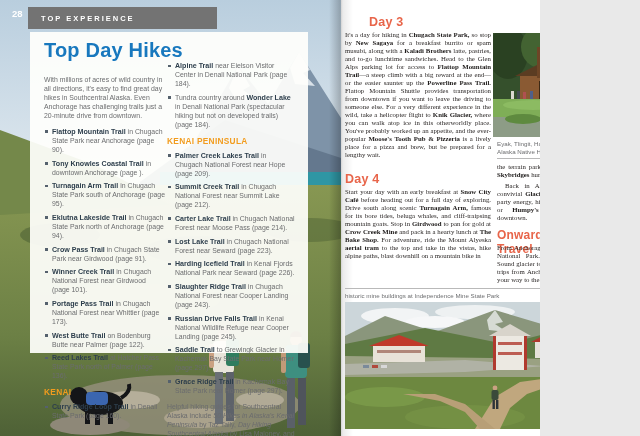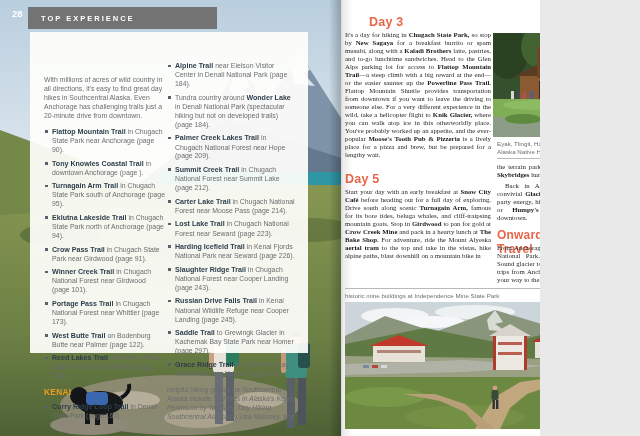--- a/index.html
+++ b/index.html
@@ -92,20 +92,21 @@
     <rect x="85" y="410" width="5" height="14" fill="#141518"></rect>
     <rect x="95" y="412" width="5" height="13" fill="#141518"></rect>
     <rect x="108" y="410" width="5" height="14" fill="#141518"></rect>
     <path d="M121,398 q10,-6 8,-14" stroke="#141518" stroke-width="4" fill="none"></path>
   </svg>
 
   <div id="pagenum-left">28</div>
   <div id="kicker">TOP EXPERIENCE</div>
 
   <div id="panel">
+    <div id="panel-title">Top Day Hikes</div>
 
     <div class="pcol" id="pcol1">
       <p class="intro">With millions of acres of wild country in all directions, it's easy to find great day hikes in Southcentral Alaska. Even Anchorage has challenging trails just a 20-minute drive from downtown.</p>
 
       <div class="li"><span class="blt"></span><span class="nm">Flattop Mountain Trail</span><span> in Chugach State Park near Anchorage (page 90).</span></div>
       <div class="li"><span class="blt"></span><span class="nm">Tony Knowles Coastal Trail</span><span> in downtown Anchorage (page ).</span></div>
       <div class="li"><span class="blt"></span><span class="nm">Turnagain Arm Trail</span><span> in Chugach State Park south of Anchorage (page 95).</span></div>
       <div class="li"><span class="blt"></span><span class="nm">Eklutna Lakeside Trail</span><span> in Chugach State Park north of Anchorage (page 94).</span></div>
       <div class="li"><span class="blt"></span><span class="nm">Crow Pass Trail</span><span> in Chugach State Park near Girdwood (page 91).</span></div>
       <div class="li"><span class="blt"></span><span class="nm">Winner Creek Trail</span><span> in Chugach National Forest near Girdwood (page 101).</span></div>
@@ -115,20 +116,21 @@
 
       <div class="sec">KENAI</div>
       <div class="li"><span class="blt"></span><span class="nm">Curry Ridge Loop Trail</span><span> in Denali State Park (page 160).</span></div>
 
     </div>
 
     <div class="pcol" id="pcol2">
       <div class="li"><span class="blt"></span><span class="nm">Alpine Trail</span><span> near Eielson Visitor Center in Denali National Park (page 184).</span></div>
       <div class="li"><span class="blt"></span><span>Tundra country around </span><span class="nm">Wonder Lake</span><span> in Denali National Park (spectacular hiking but not on developed trails) (page 184).</span></div>
 
+      <div class="sec">KENAI PENINSULA</div>
       <div class="li"><span class="blt"></span><span class="nm">Palmer Creek Lakes Trail</span><span> in Chugach National Forest near Hope (page 209).</span></div>
       <div class="li"><span class="blt"></span><span class="nm">Summit Creek Trail</span><span> in Chugach National Forest near Summit Lake (page 212).</span></div>
       <div class="li"><span class="blt"></span><span class="nm">Carter Lake Trail</span><span> in Chugach National Forest near Moose Pass (page 214).</span></div>
       <div class="li"><span class="blt"></span><span class="nm">Lost Lake Trail</span><span> in Chugach National Forest near Seward (page 223).</span></div>
       <div class="li"><span class="blt"></span><span class="nm">Harding Icefield Trail</span><span> in Kenai Fjords National Park near Seward (page 226).</span></div>
       <div class="li"><span class="blt"></span><span class="nm">Slaughter Ridge Trail</span><span> in Chugach National Forest near Cooper Landing (page 243).</span></div>
       <div class="li"><span class="blt"></span><span class="nm">Russian Drive Falls Trail</span><span> in Kenai National Wildlife Refuge near Cooper Landing (page 245).</span></div>
       <div class="li"><span class="blt"></span><span class="nm">Saddle Trail</span><span> to Grewingk Glacier in Kachemak Bay State Park near Homer (page 297).</span></div>
       <div class="li"><span class="blt"></span><span class="nm">Grace Ridge Trail</span><span> in Kachemak Bay State Park near Homer (page 297).</span></div>
 
@@ -136,21 +138,21 @@
     </div>
   </div>
 
   <div style="position:absolute;left:329px;top:0;width:24px;height:436px;background:linear-gradient(90deg,rgba(0,0,0,0) 0%,rgba(0,0,0,0.22) 46%,rgba(0,0,0,0.08) 58%,rgba(0,0,0,0) 100%);"></div>
 
   <div id="pagenum-right">29</div>
 
   <div class="dayh" style="left:345px;top:15px;padding-left:24px;">Day 3</div>
   <p class="serif" style="left:345px;top:31px;width:146px;"><span>It's a day for hiking in </span><b>Chugach State Park,</b><span> so stop by </span><b>New Sagaya</b><span> for a breakfast burrito or spam musubi, along with a </span><b>Kaladi Brothers</b><span> latte, pastries, and to-go lunchtime sandwiches. Head to the Glen Alps parking lot for access to </span><b>Flattop Mountain Trail</b><span>—a steep climb with a big reward at the end—or the easier saunter up the </span><b>Powerline Pass Trail.</b><span> Flattop Mountain Shuttle provides transportation from downtown if you want to leave the driving to someone else. For a very different experience in the wild, take a helicopter flight to </span><b>Knik Glacier,</b><span> where you can walk atop ice in this otherworldly place. You've probably worked up an appetite, and the ever-popular </span><b>Moose's Tooth Pub &amp; Pizzeria</b><span> is a lively place for a pizza and brew, but be prepared for a lengthy wait.</span></p>
 
-  <div class="dayh" style="left:345px;top:172px;">Day 5</div>
+  <div class="dayh" style="left:345px;top:172px;">Day 4</div>
   <p class="serif" style="left:345px;top:188px;width:146px;"><span>Start your day with an early breakfast at </span><b>Snow City Café</b><span> before heading out for a full day of exploring. Drive south along scenic </span><b>Turnagain Arm,</b><span> famous for its bore tides, beluga whales, and cliff-traipsing mountain goats. Stop in </span><b>Girdwood</b><span> to pan for gold at </span><b>Crow Creek Mine</b><span> and pack in a hearty lunch at </span><b>The Bake Shop.</b><span> For adventure, ride the Mount Alyeska </span><b>aerial tram</b><span> to the top and take in the vistas, hike alpine paths, blast downhill on a mountain bike in</span></p>
 
   <svg class="photo" style="left:493px;top:33px;width:147px;height:104px;" viewBox="0 0 147 104" preserveAspectRatio="none">
     <rect x="0" y="0" width="147" height="104" fill="#35502c"></rect>
     <ellipse cx="15" cy="20" rx="20" ry="26" fill="#2a4122"></ellipse>
     <ellipse cx="50" cy="14" rx="22" ry="22" fill="#436332"></ellipse>
     <ellipse cx="90" cy="18" rx="24" ry="26" fill="#3b5a2e"></ellipse>
     <ellipse cx="128" cy="22" rx="22" ry="28" fill="#2c4523"></ellipse>
     <ellipse cx="70" cy="30" rx="18" ry="16" fill="#4d7038" opacity="0.8"></ellipse>
     <ellipse cx="110" cy="34" rx="16" ry="14" fill="#45662f" opacity="0.8"></ellipse>

